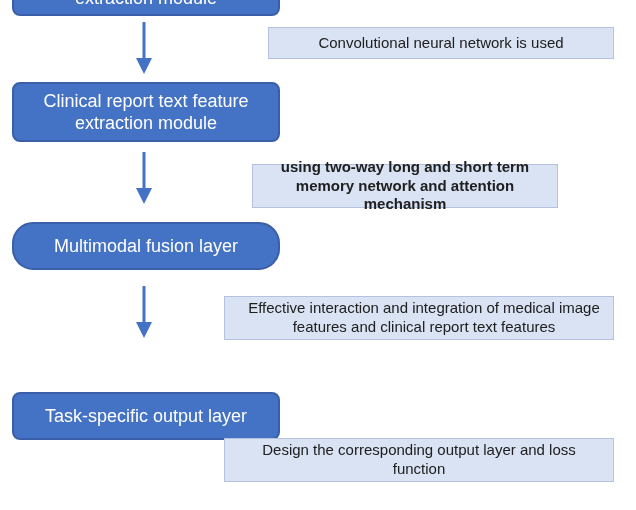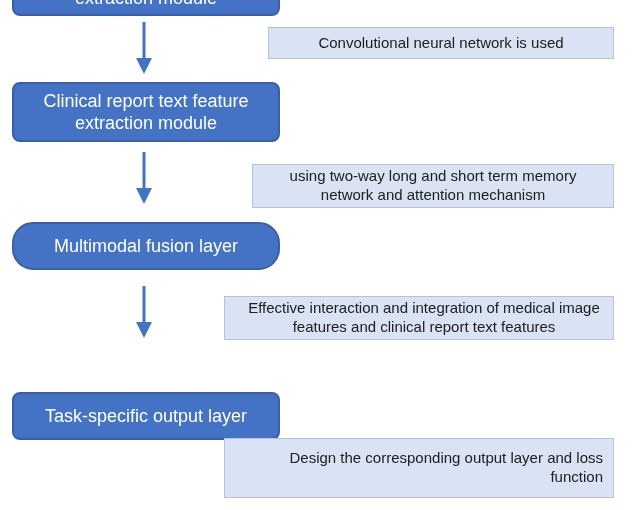--- a/index.html
+++ b/index.html
@@ -50,23 +50,23 @@
   .arrow svg { display: block; }
 
   
   #stage1 { left: 12px; top: -20px; width: 268px; height: 36px; border-top-left-radius:0; border-top-right-radius:0;}
   #stage2 { left: 12px; top: 82px;  width: 268px; height: 60px; }
   #stage3 { left: 12px; top: 222px; width: 268px; height: 48px; border-radius: 21px; }
   #stage4 { left: 12px; top: 360px; width: 268px; height: 48px; margin-top: 32px; }
 
   
   #note1 { left: 268px; top: 27px;  width: 346px; height: 32px; }
-  #note2 { left: 252px; top: 164px; width: 362px; height: 44px; }
+  #note2 { left: 252px; top: 164px; width: 306px; height: 44px; font-weight: bold; }
   #note3 { left: 224px; top: 296px; width: 390px; height: 44px; padding-left: 20px; }
-  #note4 { left: 224px; top: 438px; width: 390px; height: 60px; text-align: right; }
+  #note4 { left: 224px; top: 438px; width: 390px; height: 44px; }
 
   
   #arrow1 { left: 130px; top: 20px; }
   #arrow2 { left: 130px; top: 150px; }
   #arrow3 { left: 130px; top: 284px; }
 </style>
 </head>
 <body>
 
 <div id="stage1" class="stage-box">

